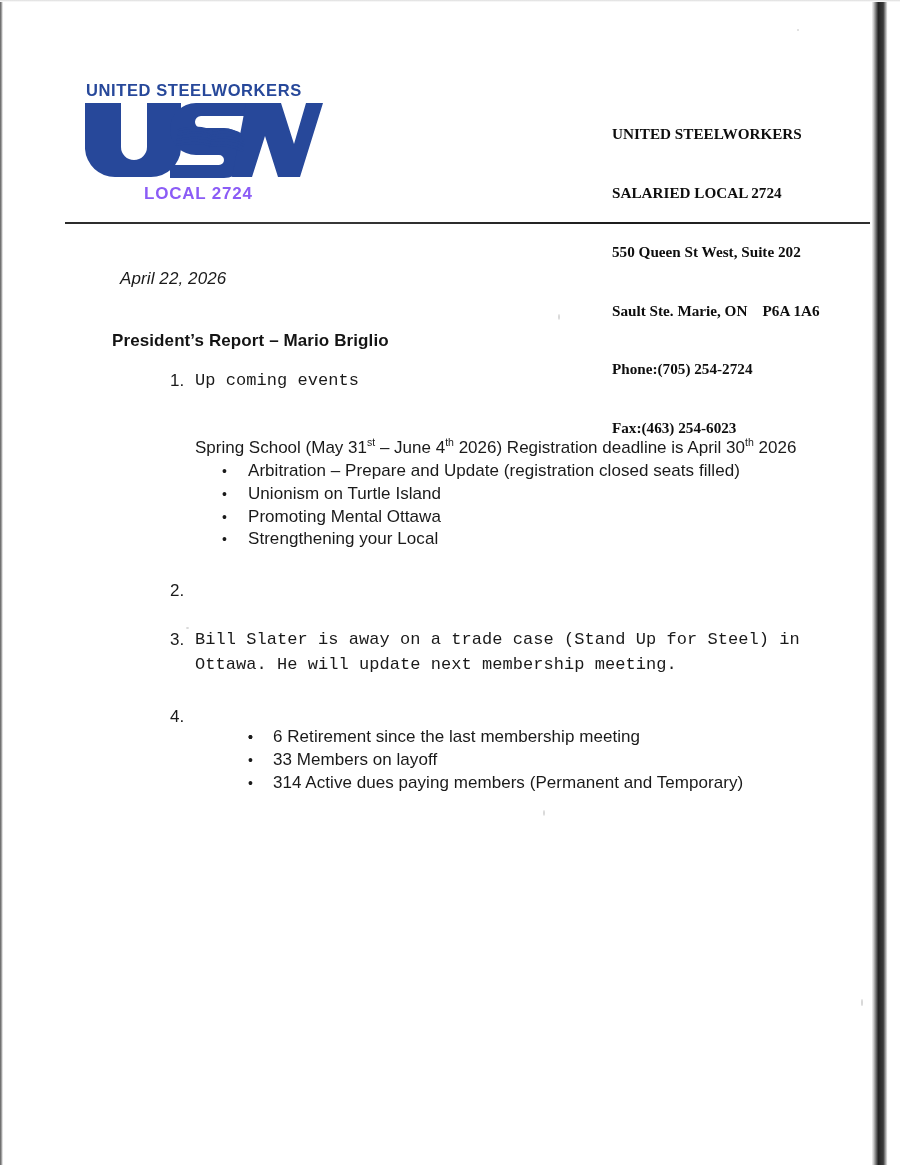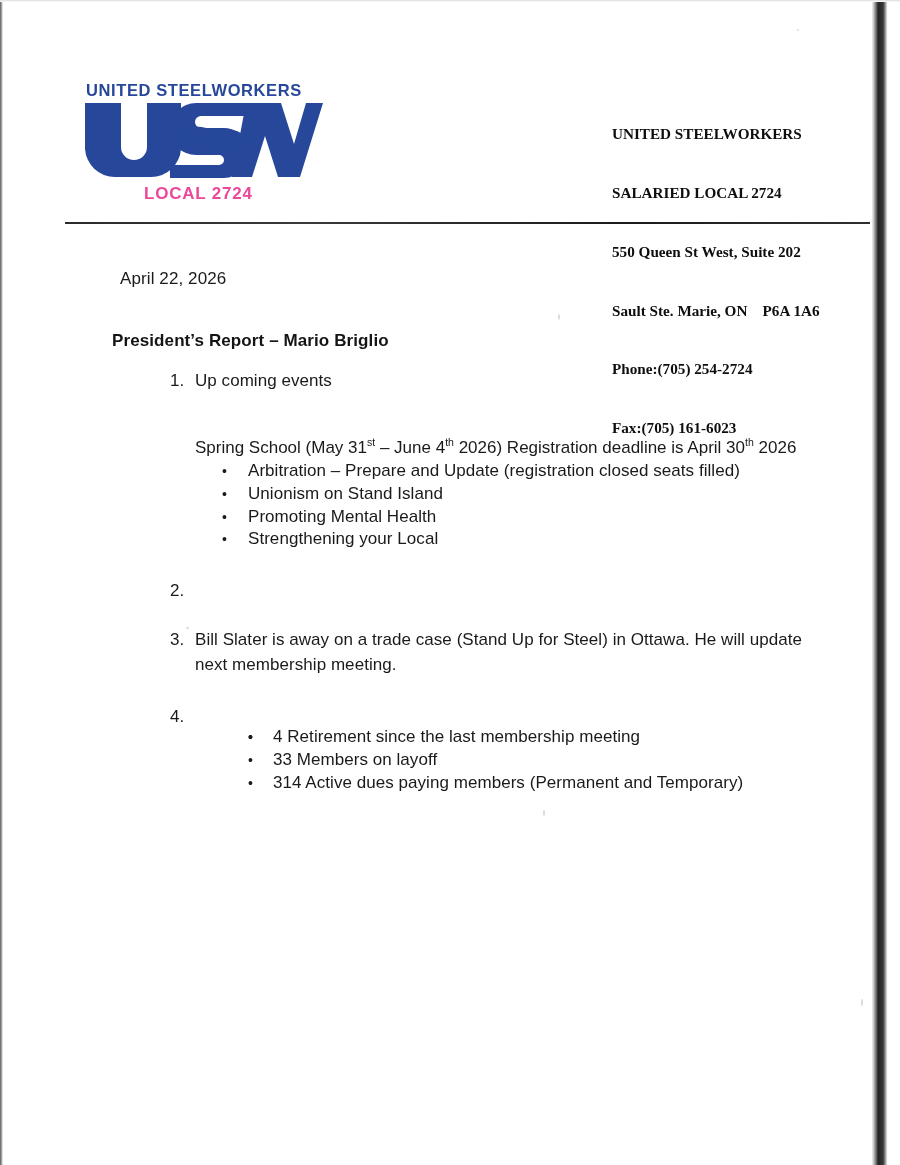--- a/index.html
+++ b/index.html
@@ -74,21 +74,21 @@
   .logo-mark {
     margin-top: 2px;
     width: 243px;
     height: 78px;
   }
   .logo-bottom-text {
     font-family: "Liberation Sans", sans-serif;
     font-weight: bold;
     font-size: 17px;
     letter-spacing: 0.8px;
-    color: #ec4899;
+    color: #8b5cf6;
     line-height: 1;
     margin-top: 2px;
     margin-left: 62px;
   }
 
   .contact-block {
     position: absolute;
     left: 612px;
     top: 85px;
     font-family: "Liberation Serif", serif;
@@ -110,20 +110,21 @@
   }
 
   
   .doc-date {
     position: absolute;
     left: 120px;
     top: 269px;
     font-size: 17px;
     color: #1a1a1a;
     letter-spacing: 0.1px;
+    font-style: italic;
   }
 
   .report-title {
     position: absolute;
     left: 112px;
     top: 331px;
     font-size: 17px;
     font-weight: bold;
     color: #141414;
     letter-spacing: 0.1px;
@@ -151,20 +152,21 @@
     left: 170px;
     top: 0;
     width: 22px;
     text-align: left;
     font-size: 17px;
     color: #1a1a1a;
   }
   .num-item .num-text {
     display: block;
     padding-right: 50px;
+    font-family: Liberation Mono, monospace;
   }
 
   .plain-line {
     padding-left: 195px;
     padding-right: 48px;
     font-size: 17px;
     color: #1a1a1a;
     line-height: 25px;
     margin-top: 20px;
   }
@@ -263,21 +265,21 @@
 
       <div class="logo-bottom-text">LOCAL 2724</div>
     </div>
 
     <div class="contact-block">
       <span class="contact-line">UNITED STEELWORKERS</span>
       <span class="contact-line">SALARIED LOCAL 2724</span>
       <span class="contact-line">550 Queen St West, Suite 202</span>
       <span class="contact-line">Sault Ste. Marie, ON    P6A 1A6</span>
       <span class="contact-line">Phone:(705) 254-2724</span>
-      <span class="contact-line">Fax:(705) 161-6023</span>
+      <span class="contact-line">Fax:(463) 254-6023</span>
     </div>
 
     <div class="header-rule"></div>
   </div>
 
   <div class="doc-date">April 22, 2026</div>
   <div class="report-title">President’s Report – Mario Briglio</div>
 
   <div class="content">
 
@@ -290,25 +292,25 @@
 
     <div class="plain-line"><span>Spring School (May 31</span><sup>st</sup><span> – June 4</span><sup>th</sup><span> 2026) Registration deadline is April 30</span><sup>th</sup><span> 2026</span></div>
 
     <ul class="bullets level-a">
       <li>
         <span class="dot">•</span>
         <span>Arbitration – Prepare and Update (registration closed seats filled)</span>
       </li>
       <li>
         <span class="dot">•</span>
-        <span>Unionism on Stand Island</span>
-      </li>
-      <li>
-        <span class="dot">•</span>
-        <span>Promoting Mental Health</span>
+        <span>Unionism on Turtle Island</span>
+      </li>
+      <li>
+        <span class="dot">•</span>
+        <span>Promoting Mental Ottawa</span>
       </li>
       <li>
         <span class="dot">•</span>
         <span>Strengthening your Local</span>
       </li>
     </ul>
 
     <div class="gap-lg"></div>
 
     <div class="num-item">
@@ -327,21 +329,21 @@
     <div class="num-item">
       <span class="marker">4.</span>
     </div>
 
     <ul class="bullets level-b">
       <li>
         <span class="dot">•</span>
       </li>
       <li>
         <span class="dot">•</span>
-        <span>4 Retirement since the last membership meeting</span>
+        <span>6 Retirement since the last membership meeting</span>
       </li>
       <li>
         <span class="dot">•</span>
         <span>33 Members on layoff</span>
       </li>
       <li>
         <span class="dot">•</span>
         <span>314 Active dues paying members (Permanent and Temporary)</span>
       </li>
     </ul>

